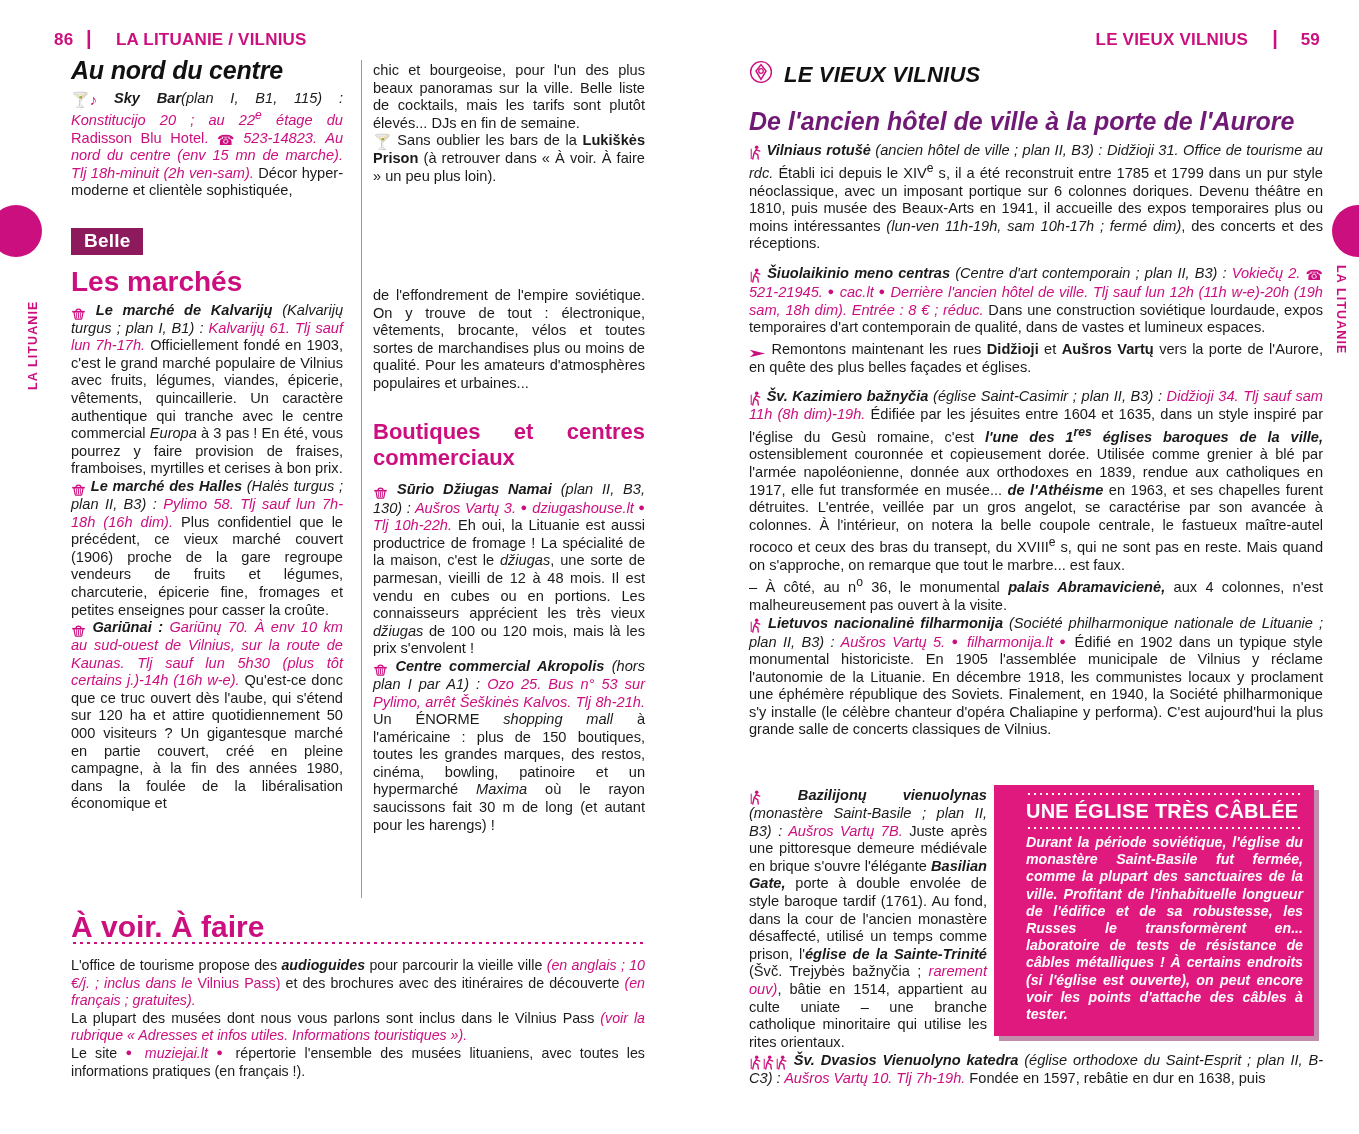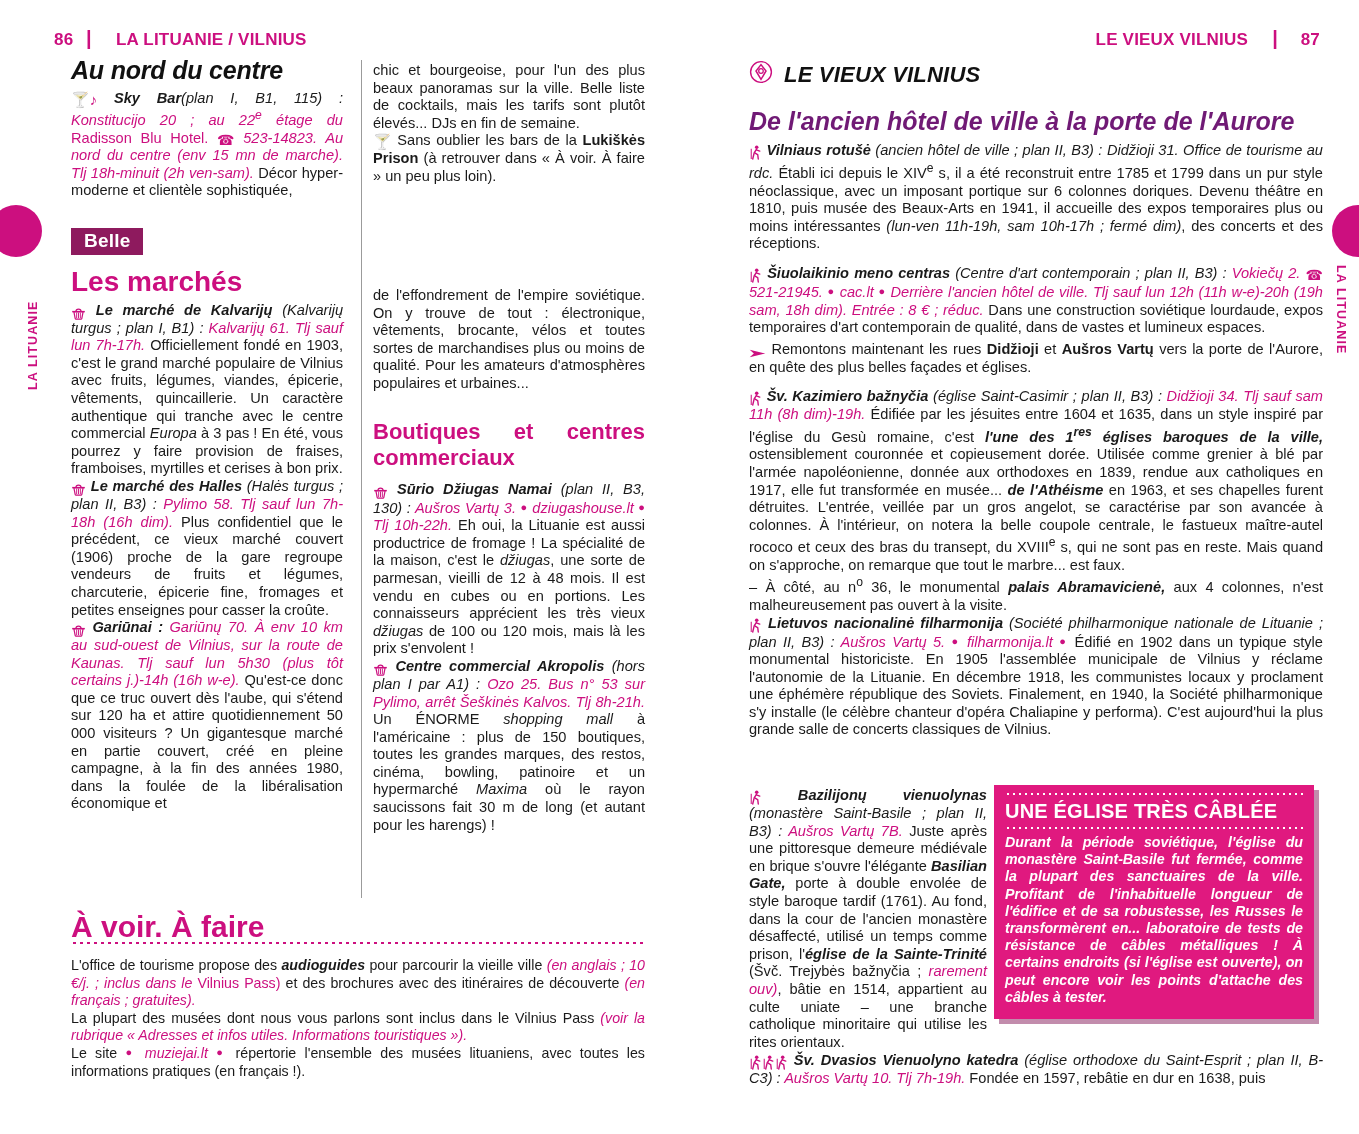--- a/index.html
+++ b/index.html
@@ -105,20 +105,21 @@
   h2.sect2{
     font-size:25px;font-weight:bold;font-style:italic;color:#701a75;
     margin:0 0 12px 0;
   }
 
   
   .boxwrap{position:absolute;}
   .box{
     background:#e0197f;color:#fff;position:relative;
     box-shadow:5px 5px 0 rgba(120,0,70,.45);
+    padding-left:21px;
   }
   .box .boxinner{padding:7px 11px 13px 11px;}
   .box .boxdots{
     height:4px;
     background-image:radial-gradient(circle, #ffffff 1.2px, transparent 1.4px);
     background-size:6px 4px;background-repeat:repeat-x;
     margin:0 0 4px 0;
   }
   .box h4{
     margin:2px 0 3px 0;font-size:20px;font-weight:bold;color:#fff;
@@ -133,21 +134,21 @@
 <body>
 
 <div class="page">
 
   <div class="rh rh-left-num">86</div>
   <div class="rh rh-left-bar">|</div>
   <div class="rh rh-left-txt">LA LITUANIE / VILNIUS</div>
 
   <div class="rh rh-right-txt">LE VIEUX VILNIUS</div>
   <div class="rh rh-right-bar">|</div>
-  <div class="rh rh-right-num">87</div>
+  <div class="rh rh-right-num">59</div>
 
   <div class="thumb thumb-left">
     <div class="thumb-dot"></div>
     <div class="thumb-label">LA LITUANIE</div>
   </div>
   <div class="thumb thumb-right">
     <div class="thumb-dot"></div>
     <div class="thumb-label">LA LITUANIE</div>
   </div>
 

